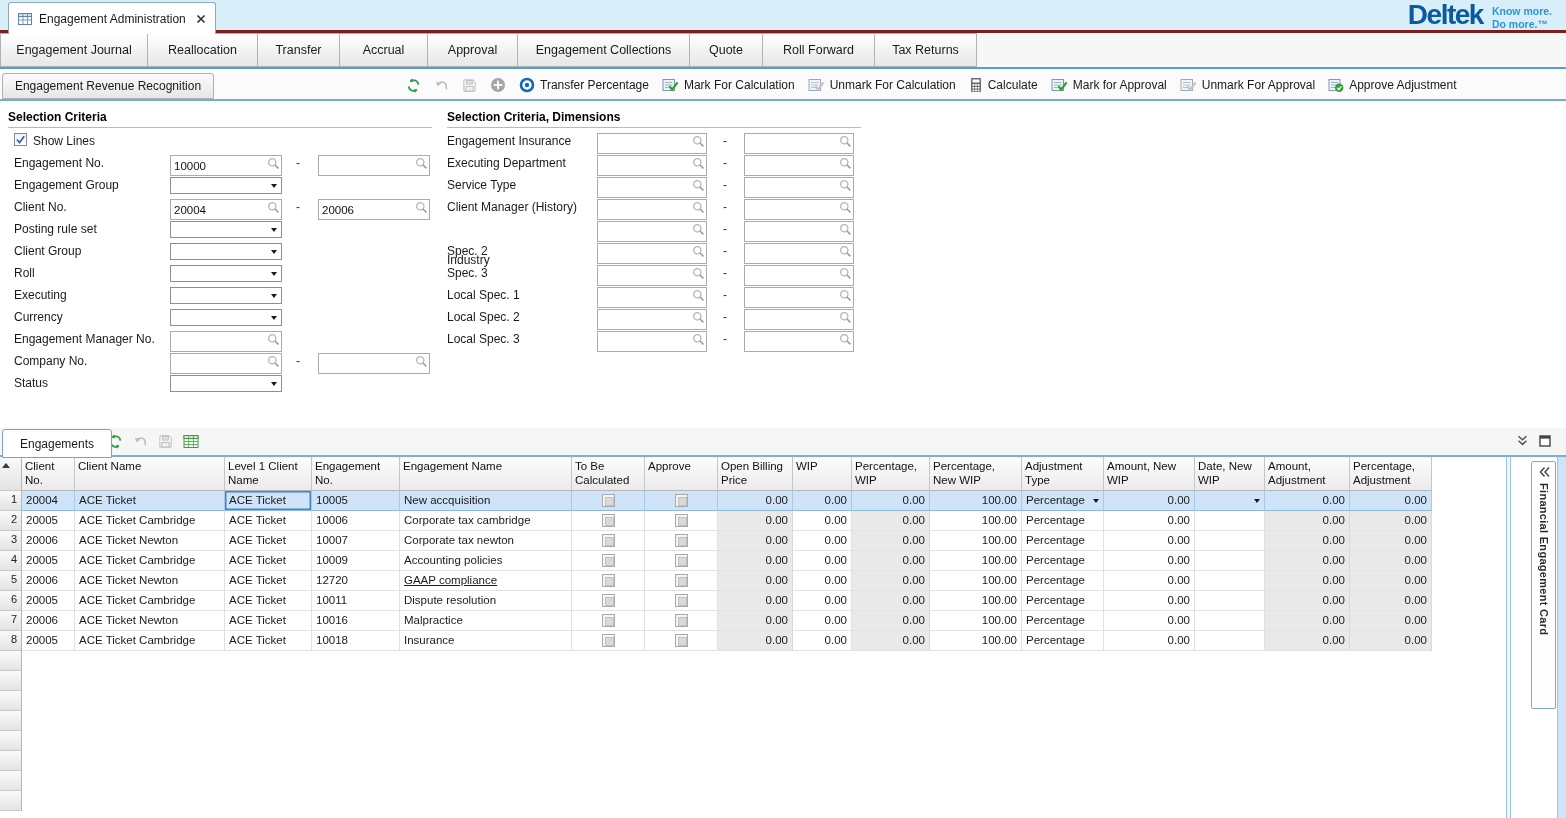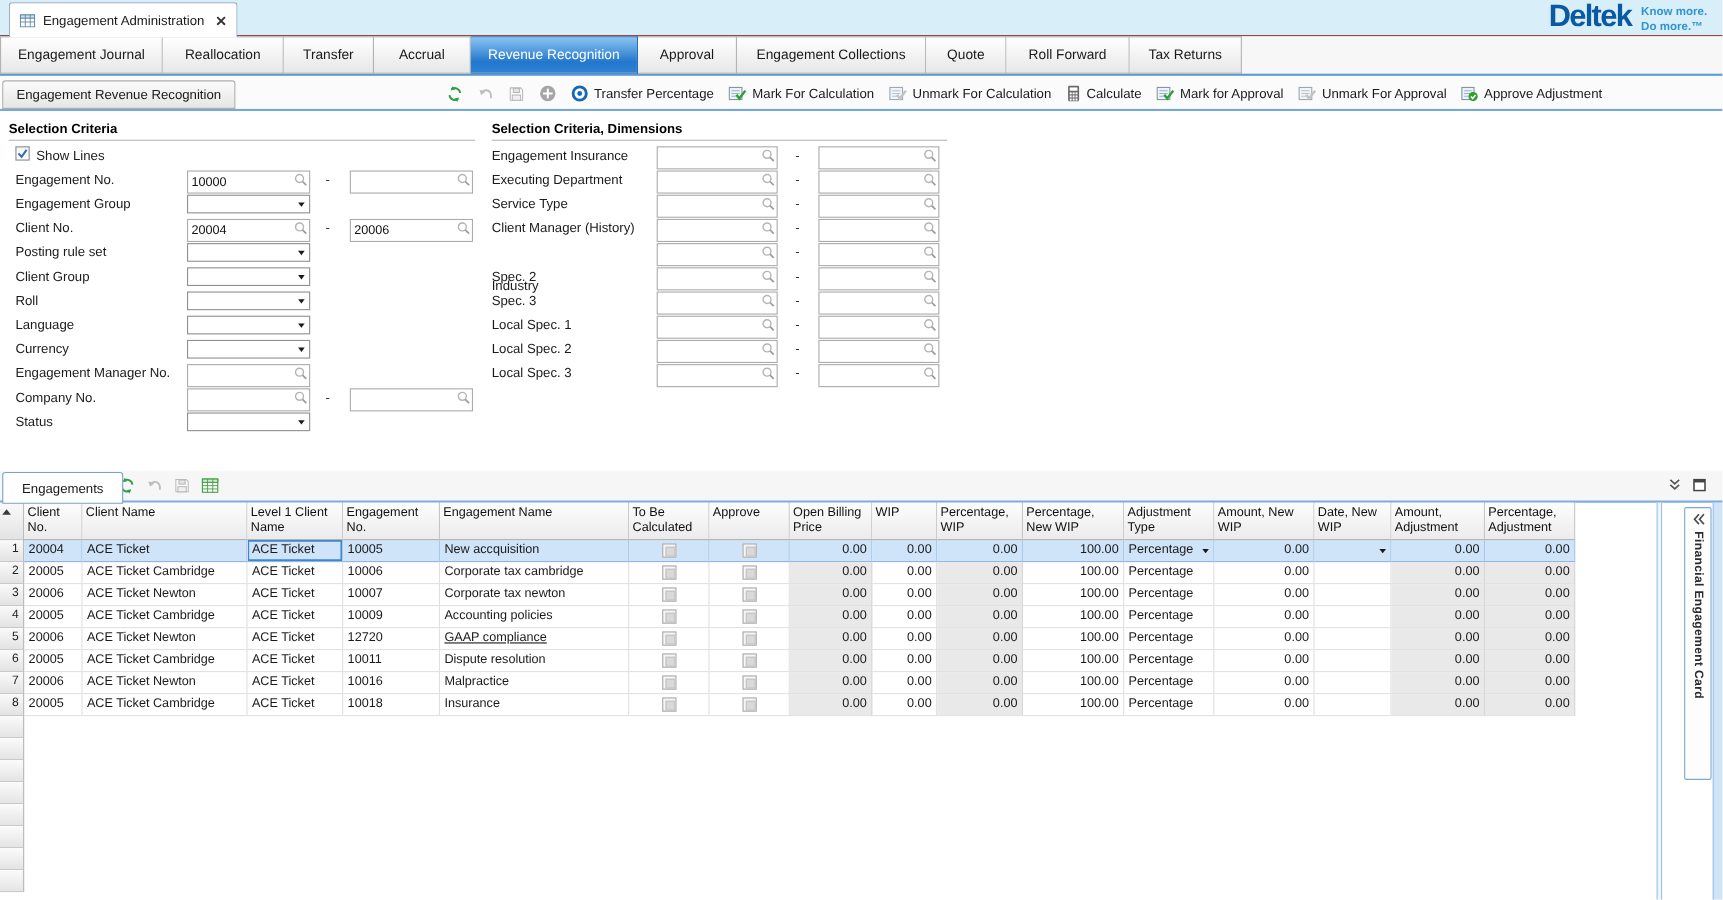--- a/index.html
+++ b/index.html
@@ -2,21 +2,21 @@
 <html><head>
 <meta charset="utf-8">
 <style>
   html,body{margin:0;padding:0;}
   body{width:1566px;height:818px;position:relative;overflow:hidden;background:#fff;
        font-family:"Liberation Sans",sans-serif;color:#1a1a1a;}
   .abs{position:absolute;}
   .ico{display:inline-flex;align-items:center;justify-content:center;line-height:0;}
 
   
-  #topbar{left:0;top:0;width:1566px;height:33px;background:#d8eef9;border-bottom:1px solid #7f1d1d;box-sizing:border-box;}
+  #topbar{left:0;top:0;width:1566px;height:33px;background:#d8eef9;border-bottom:3px solid #7f1d1d;box-sizing:border-box;}
   #wintab{position:absolute;left:8px;top:2px;height:32px;width:208px;background:#fff;
           border:1px solid #8fa9bc;border-bottom:none;border-radius:3px 3px 0 0;z-index:6;
           display:flex;align-items:center;gap:7px;padding:0 9px;box-sizing:border-box;font-size:12px;}
   #wintab .xbtn{margin-left:auto;cursor:default;}
   #logo{position:absolute;right:14px;top:0px;display:flex;gap:9px;align-items:flex-start;}
   #logo .name{font-size:28px;font-weight:bold;color:#0b5aa1;letter-spacing:-1.5px;line-height:30px;}
   #logo .tag{font-size:10.5px;font-weight:bold;color:#2e95d0;line-height:1.2;padding-top:5px;}
 
   
   #ribbon{left:0;top:33px;width:1566px;height:36px;background:#f7f7f7;border-bottom:2px solid #5a9bd5;
@@ -125,21 +125,20 @@
       <span>Do more.™</span>
     </span>
   </div>
 </div>
 
 <div id="ribbon" class="abs">
     <div class="rtab" style="width: 148px;">Engagement Journal</div>
     <div class="rtab" style="width: 110px;">Reallocation</div>
     <div class="rtab" style="width: 82px;">Transfer</div>
     <div class="rtab" style="width: 88px;">Accrual</div>
-    <div class="rtab active" style="width: 152px;">Revenue Recognition</div>
     <div class="rtab" style="width: 90px;">Approval</div>
     <div class="rtab" style="width: 172px;">Engagement Collections</div>
     <div class="rtab" style="width: 73px;">Quote</div>
     <div class="rtab" style="width: 112px;">Roll Forward</div>
     <div class="rtab" style="width: 102px;">Tax Returns</div>
   </div>
 
 <div id="subrow" class="abs">
   <div class="stab inactive">Engagement Revenue Recognition</div>
   <div id="tools">
@@ -315,21 +314,21 @@
             <path d="M8 8l3.4 3.4" stroke="#9c9c9c" stroke-width="1.6"></path>
           </svg>
         </span>
       </div>
       <div class="flabel" style="left: 14px; top: 121px;">Posting rule set</div>
       <div class="combo" style="left: 170px; top: 120px; width: 112px;"><span style="font-size: 11.5px; padding-left: 3px;"></span><i class="dar"></i></div>
       <div class="flabel" style="left: 14px; top: 143px;">Client Group</div>
       <div class="combo" style="left: 170px; top: 142px; width: 112px;"><span style="font-size: 11.5px; padding-left: 3px;"></span><i class="dar"></i></div>
       <div class="flabel" style="left: 14px; top: 165px;">Roll</div>
       <div class="combo" style="left: 170px; top: 164px; width: 112px;"><span style="font-size: 11.5px; padding-left: 3px;"></span><i class="dar"></i></div>
-      <div class="flabel" style="left: 14px; top: 187px;">Language</div>
+      <div class="flabel" style="left: 14px; top: 187px;">Executing</div>
       <div class="combo" style="left: 170px; top: 186px; width: 112px;"><span style="font-size: 11.5px; padding-left: 3px;"></span><i class="dar"></i></div>
       <div class="flabel" style="left: 14px; top: 209px;">Currency</div>
       <div class="combo" style="left: 170px; top: 208px; width: 112px;"><span style="font-size: 11.5px; padding-left: 3px;"></span><i class="dar"></i></div>
       <div class="flabel" style="left: 14px; top: 231px;">Engagement Manager No.</div>
       <div class="inpwrap" style="left: 170px; top: 230px; width: 112px;">
         <input value="" style="">
         <span class="ico">
           <svg width="13" height="13" viewBox="0 0 13 13">
             <circle cx="5.3" cy="5.3" r="3.6" fill="none" stroke="#b5b5b5" stroke-width="1.3"></circle>
             <path d="M8 8l3.4 3.4" stroke="#9c9c9c" stroke-width="1.6"></path>

